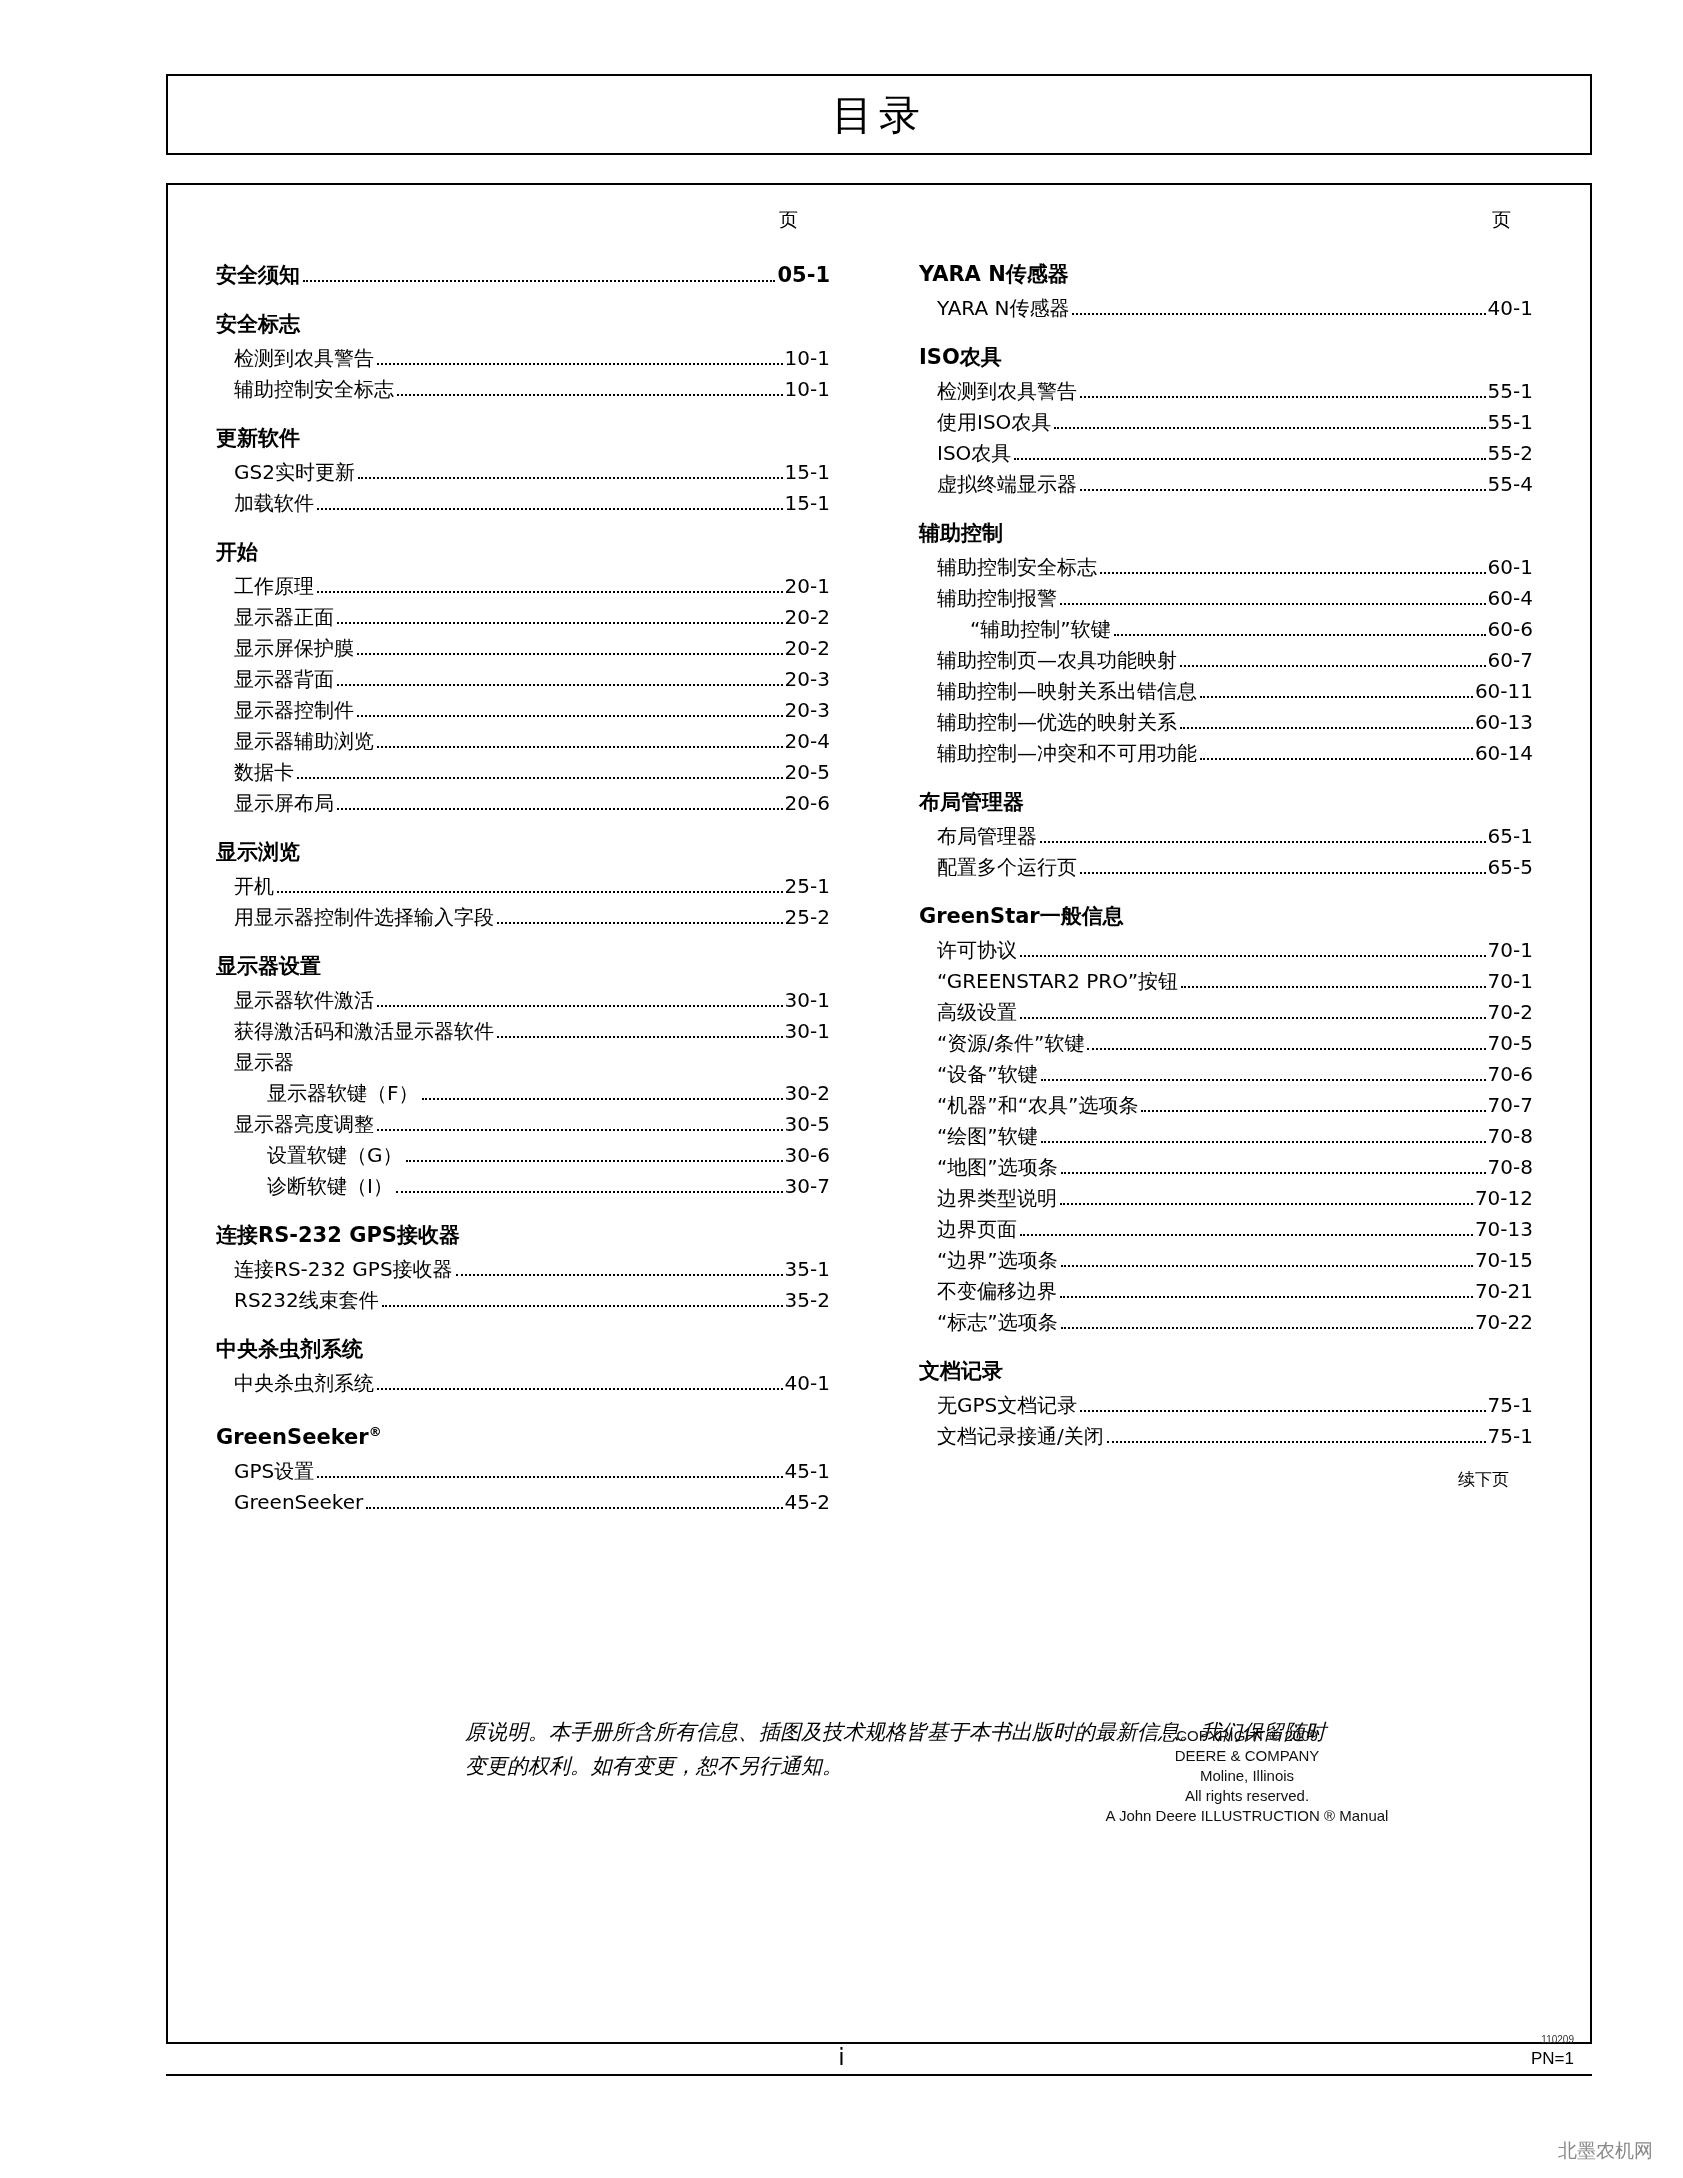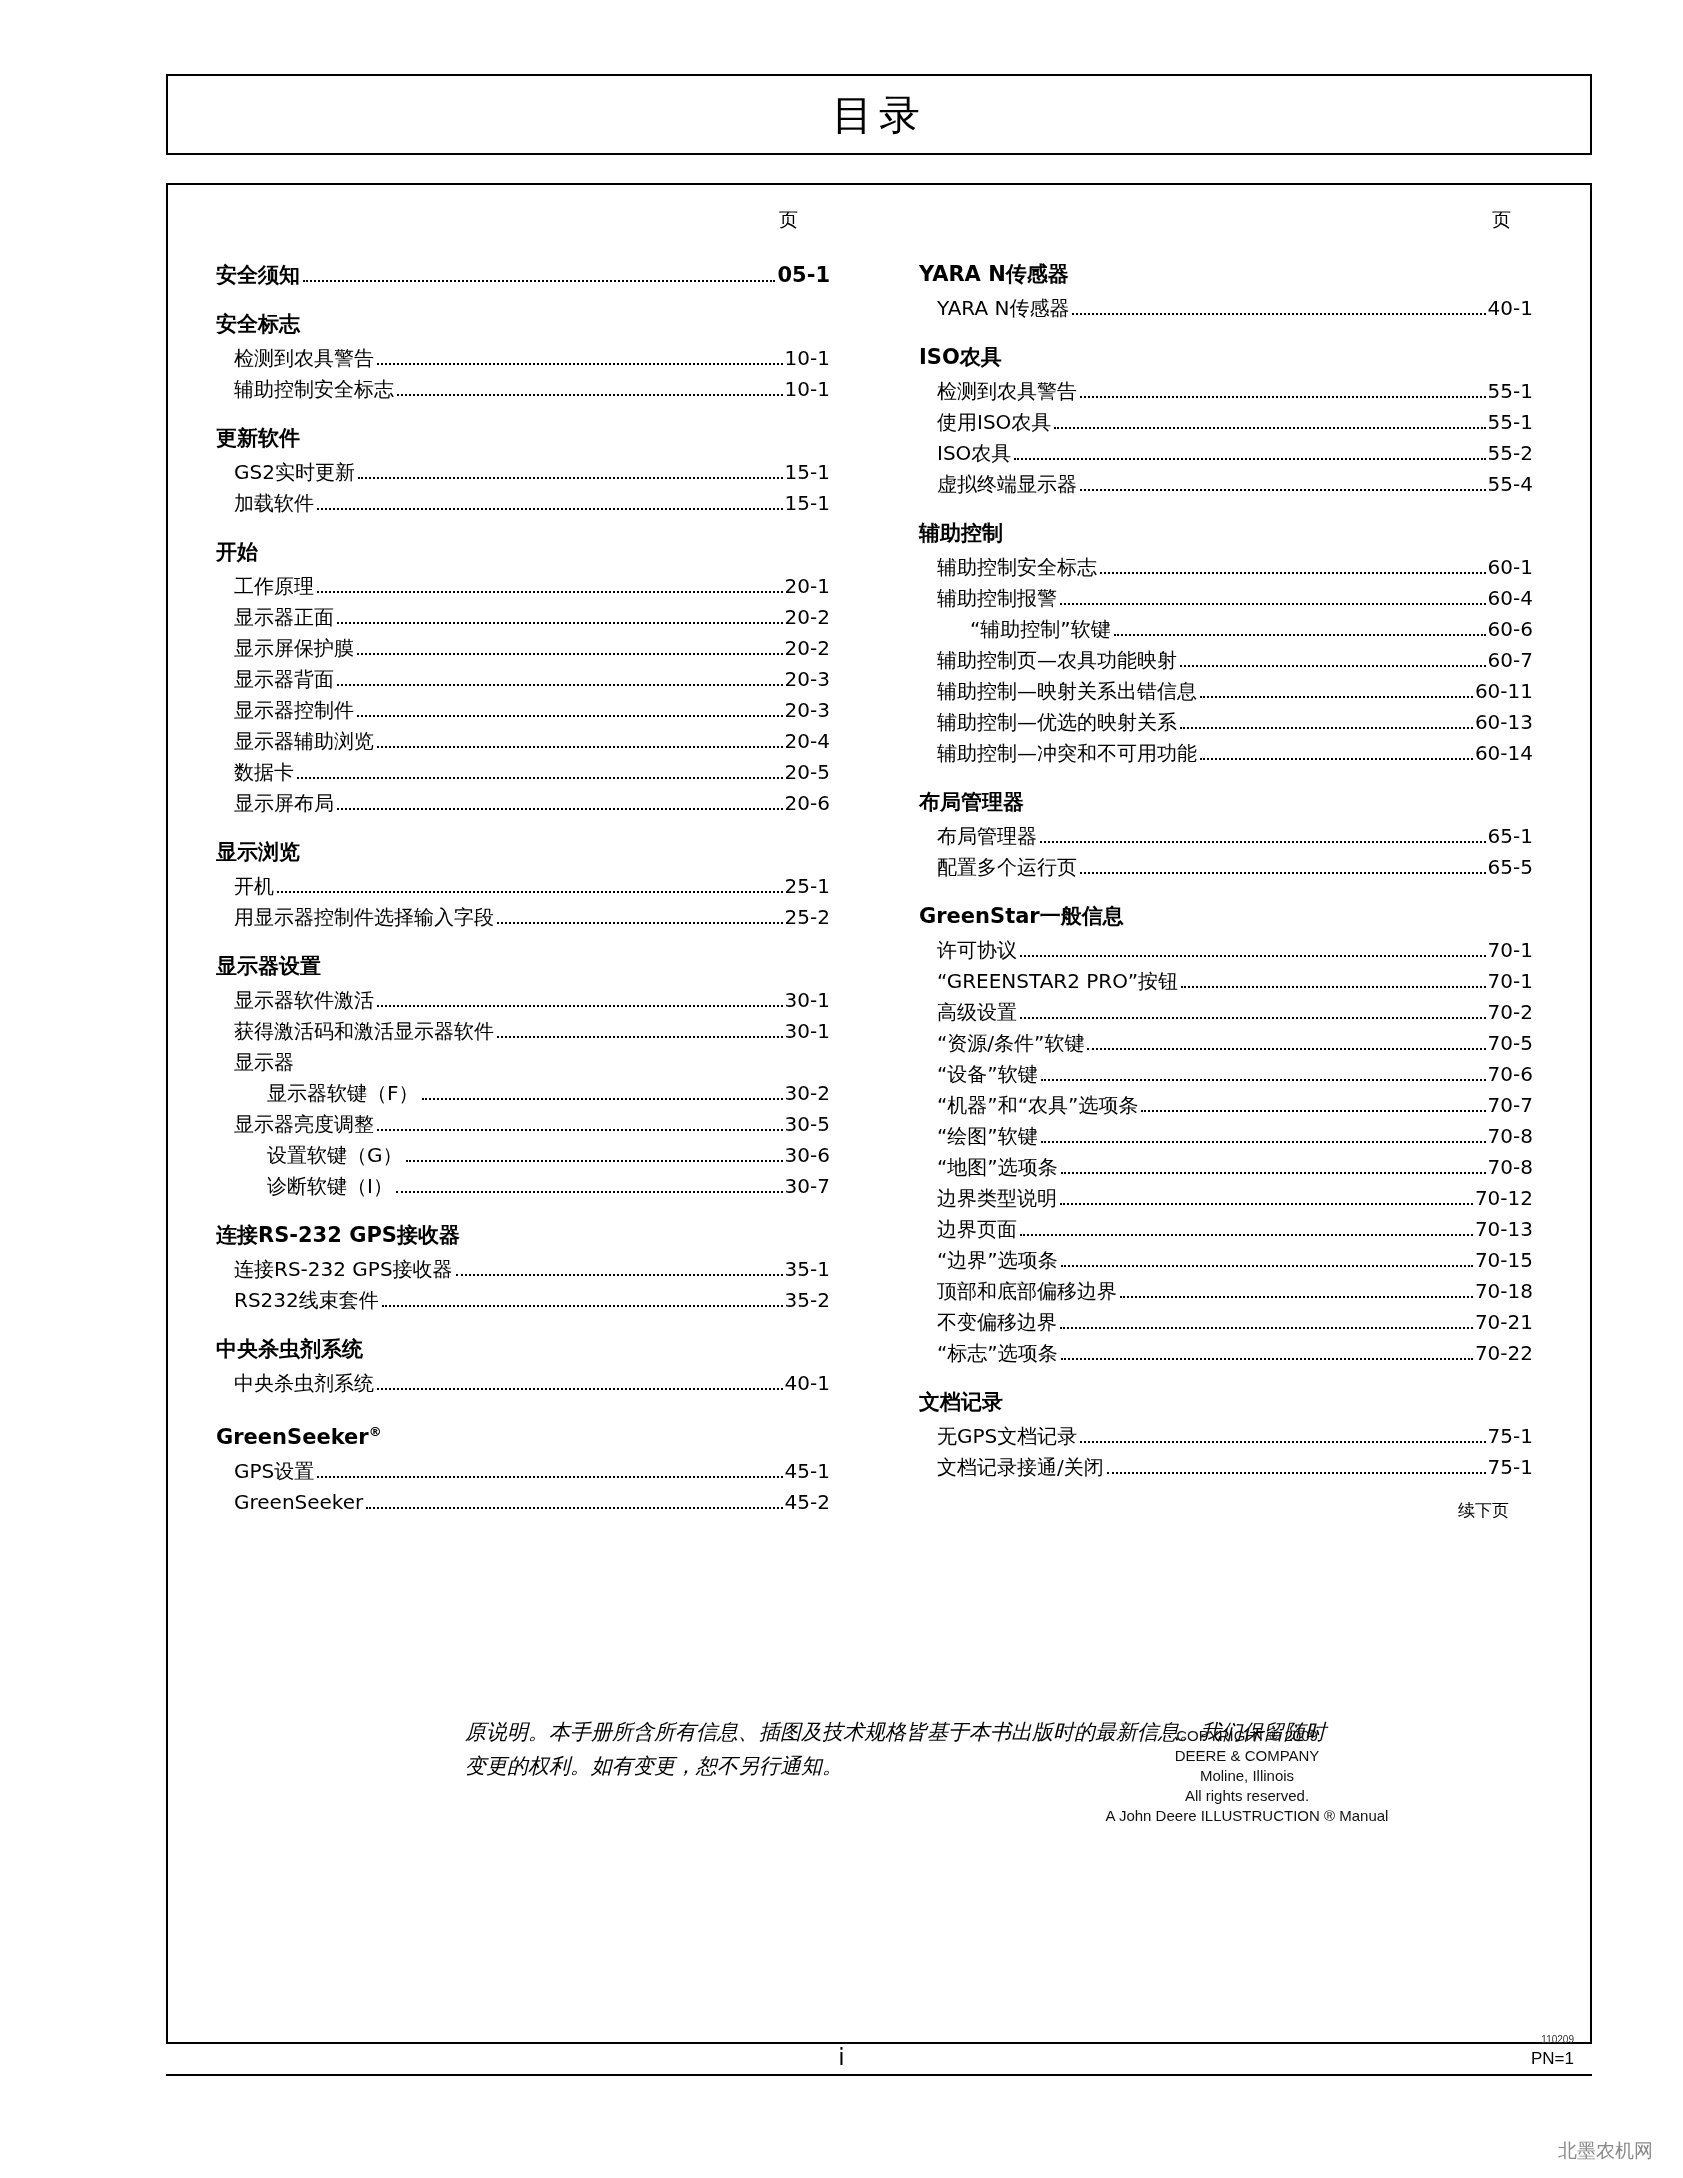--- a/index.html
+++ b/index.html
@@ -520,25 +520,20 @@
                 <span class="etext">边界页面</span>
                 <span class="leader"></span>
                 <span class="epage">70-13</span>
               </div>
               <div class="entry indent-1">
                 <span class="etext">“边界”选项条</span>
                 <span class="leader"></span>
                 <span class="epage">70-15</span>
               </div>
               <div class="entry indent-1">
-                <span class="etext">顶部和底部偏移边界</span>
-                <span class="leader"></span>
-                <span class="epage">70-18</span>
-              </div>
-              <div class="entry indent-1">
                 <span class="etext">不变偏移边界</span>
                 <span class="leader"></span>
                 <span class="epage">70-21</span>
               </div>
               <div class="entry indent-1">
                 <span class="etext">“标志”选项条</span>
                 <span class="leader"></span>
                 <span class="epage">70-22</span>
               </div>
             </div>

